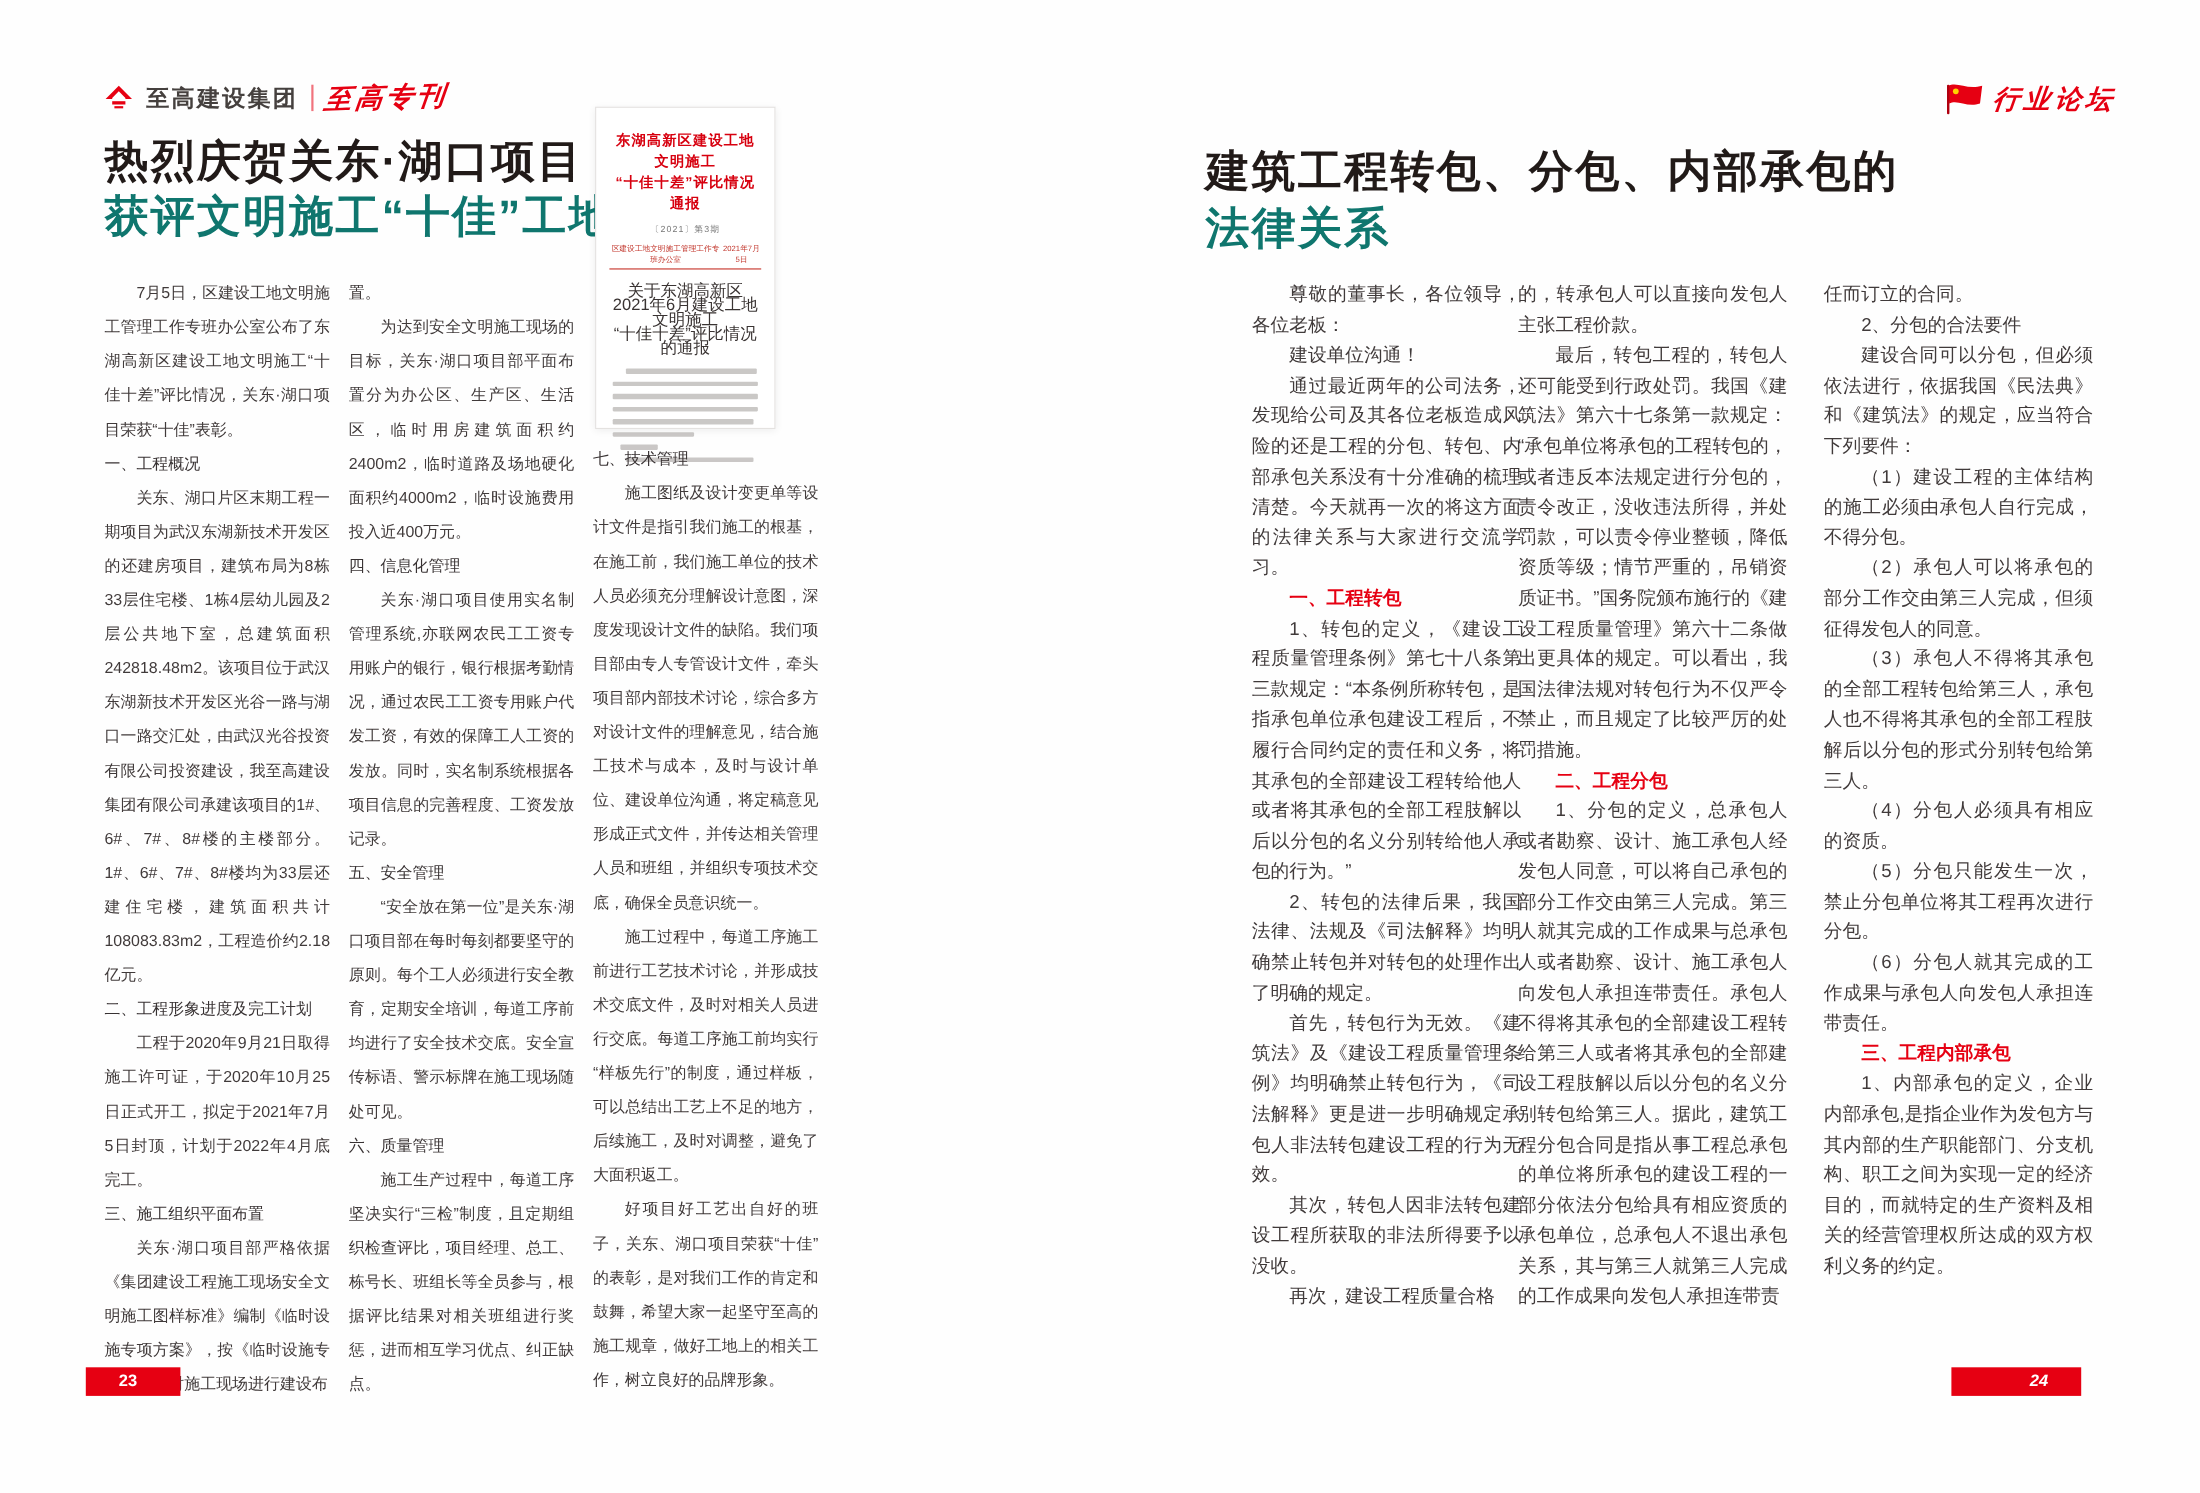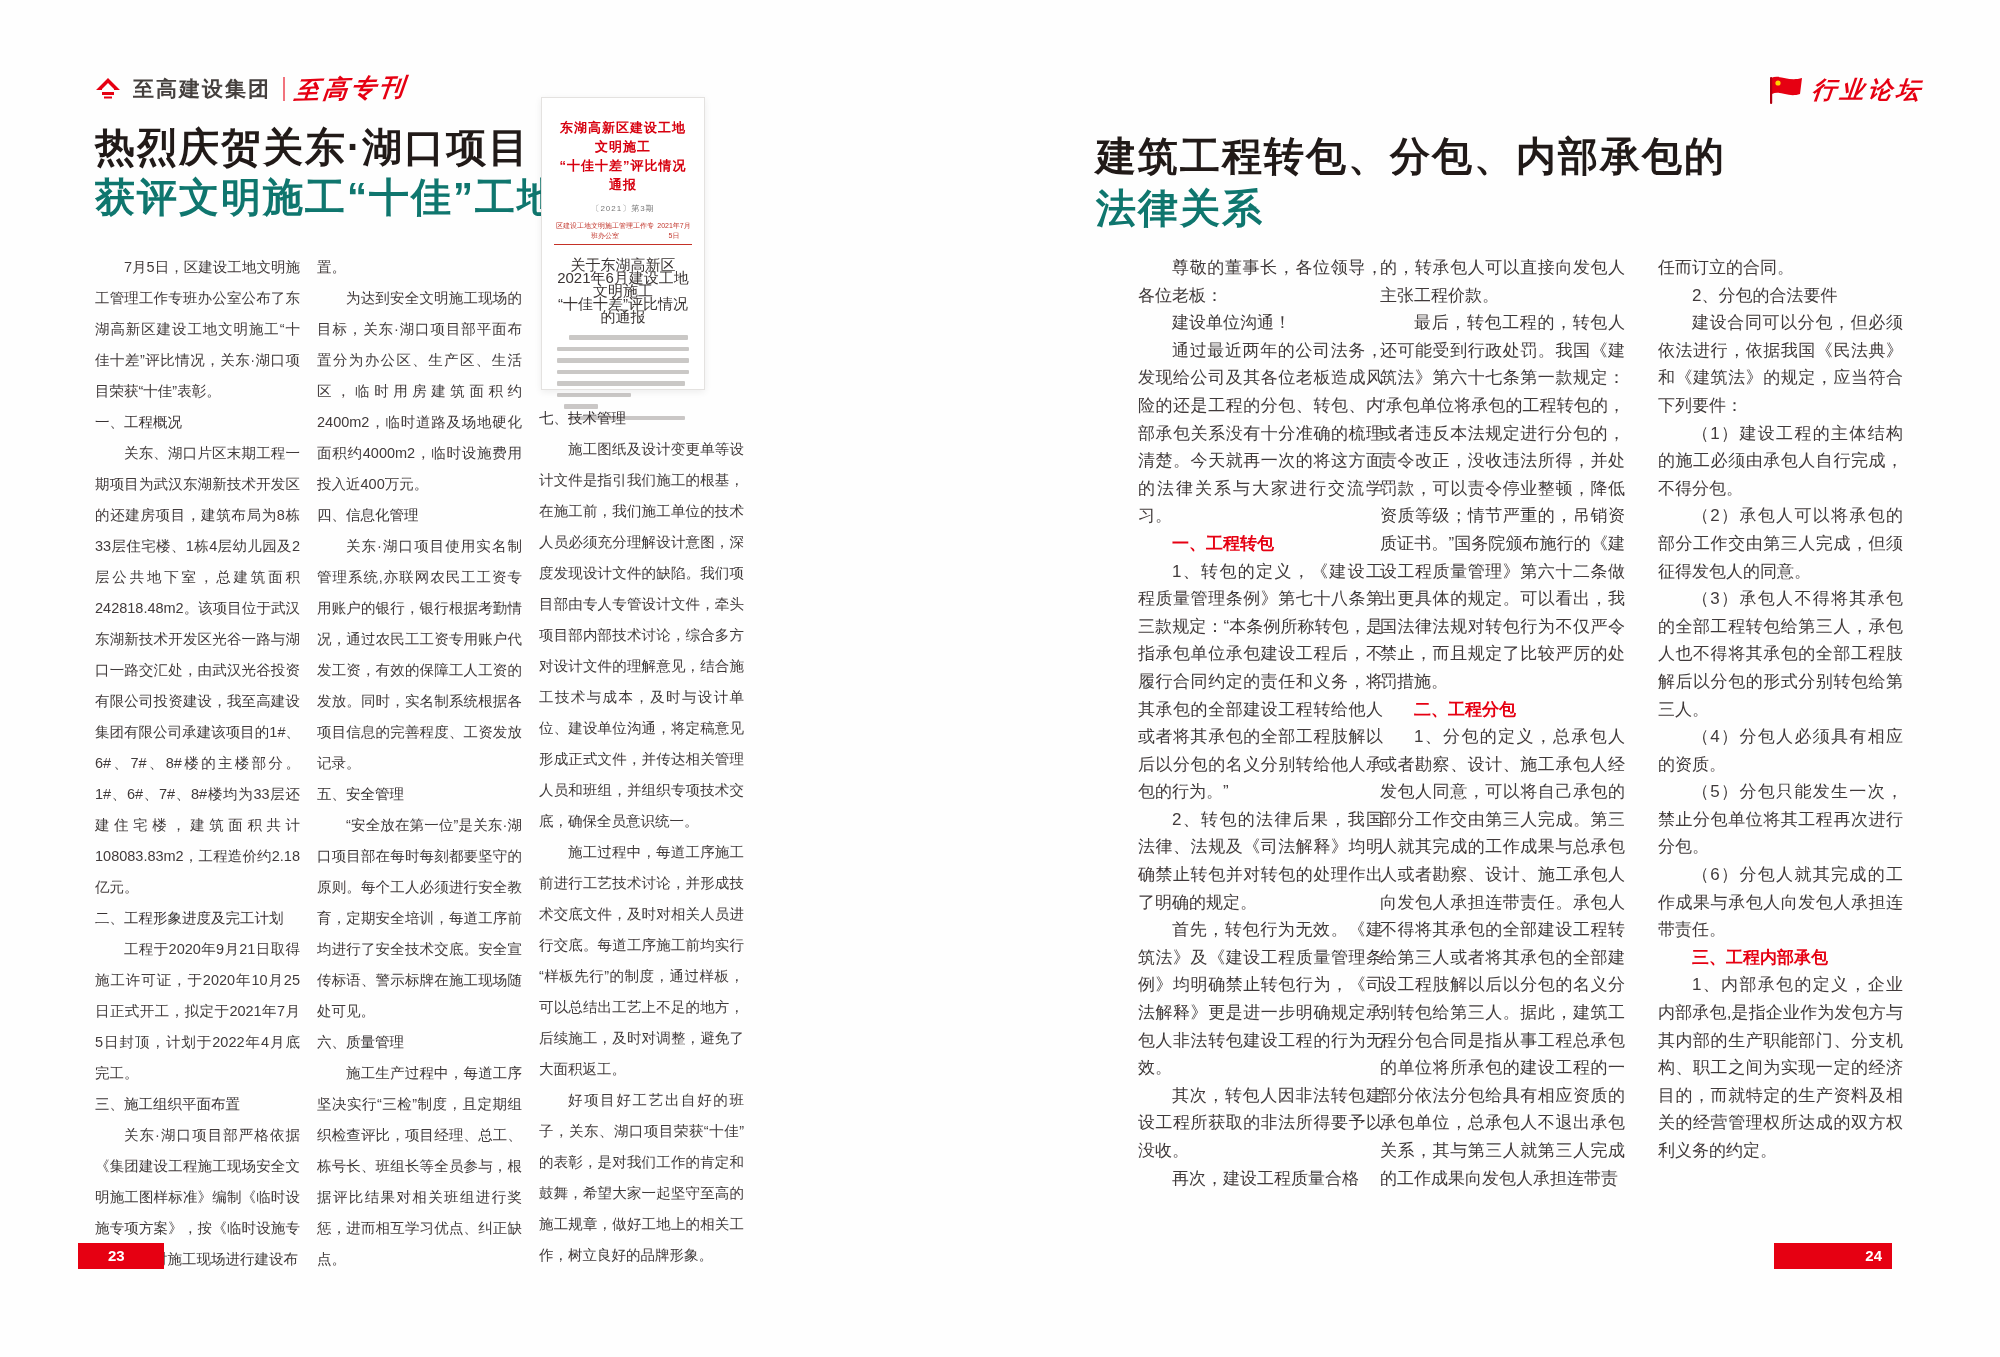--- a/index.html
+++ b/index.html
@@ -35,21 +35,21 @@
   .scan-meta{display:flex;justify-content:space-between;align-items:flex-end;
              font-size:7px;color:#c2362c;border-bottom:1.5px solid #c53127;
              padding-bottom:3px;margin-top:7px;}
   .scan-subject{font-size:15px;font-weight:400;color:#3a3433;line-height:13px;margin-top:13px;}
   .scan-body{margin-top:12px;padding:0 3px;}
   .scan-bar{height:4.5px;background:#97928f;opacity:.5;border-radius:1px;margin:7px 0;filter:blur(.4px);}
   
   .pagebar{position:absolute;top:1243px;height:26px;background:#e60012;color:#ffffff;
            font-size:15px;font-weight:700;line-height:26px;box-sizing:border-box;}
   .pagebar.pb-left{left:78px;width:86px;padding-left:30px;text-align:left;}
-  .pagebar.pb-right{left:1774px;width:118px;padding-right:10px;text-align:right;}
+  .pagebar.pb-right{left:1774px;width:118px;padding-right:30px;text-align:right;font-style:italic;}
 </style>
 </head>
 <body>
 
 <div class="canvas">
 
   <div class="hdr-left">
     <span style="display:inline-flex;">
       <svg width="26" height="24" viewBox="0 0 26 24">
         <path d="M13 1 L25 13 L19 13 L19 12 L13 6 L7 12 L7 13 L1 13 Z" fill="#e60012"></path>

